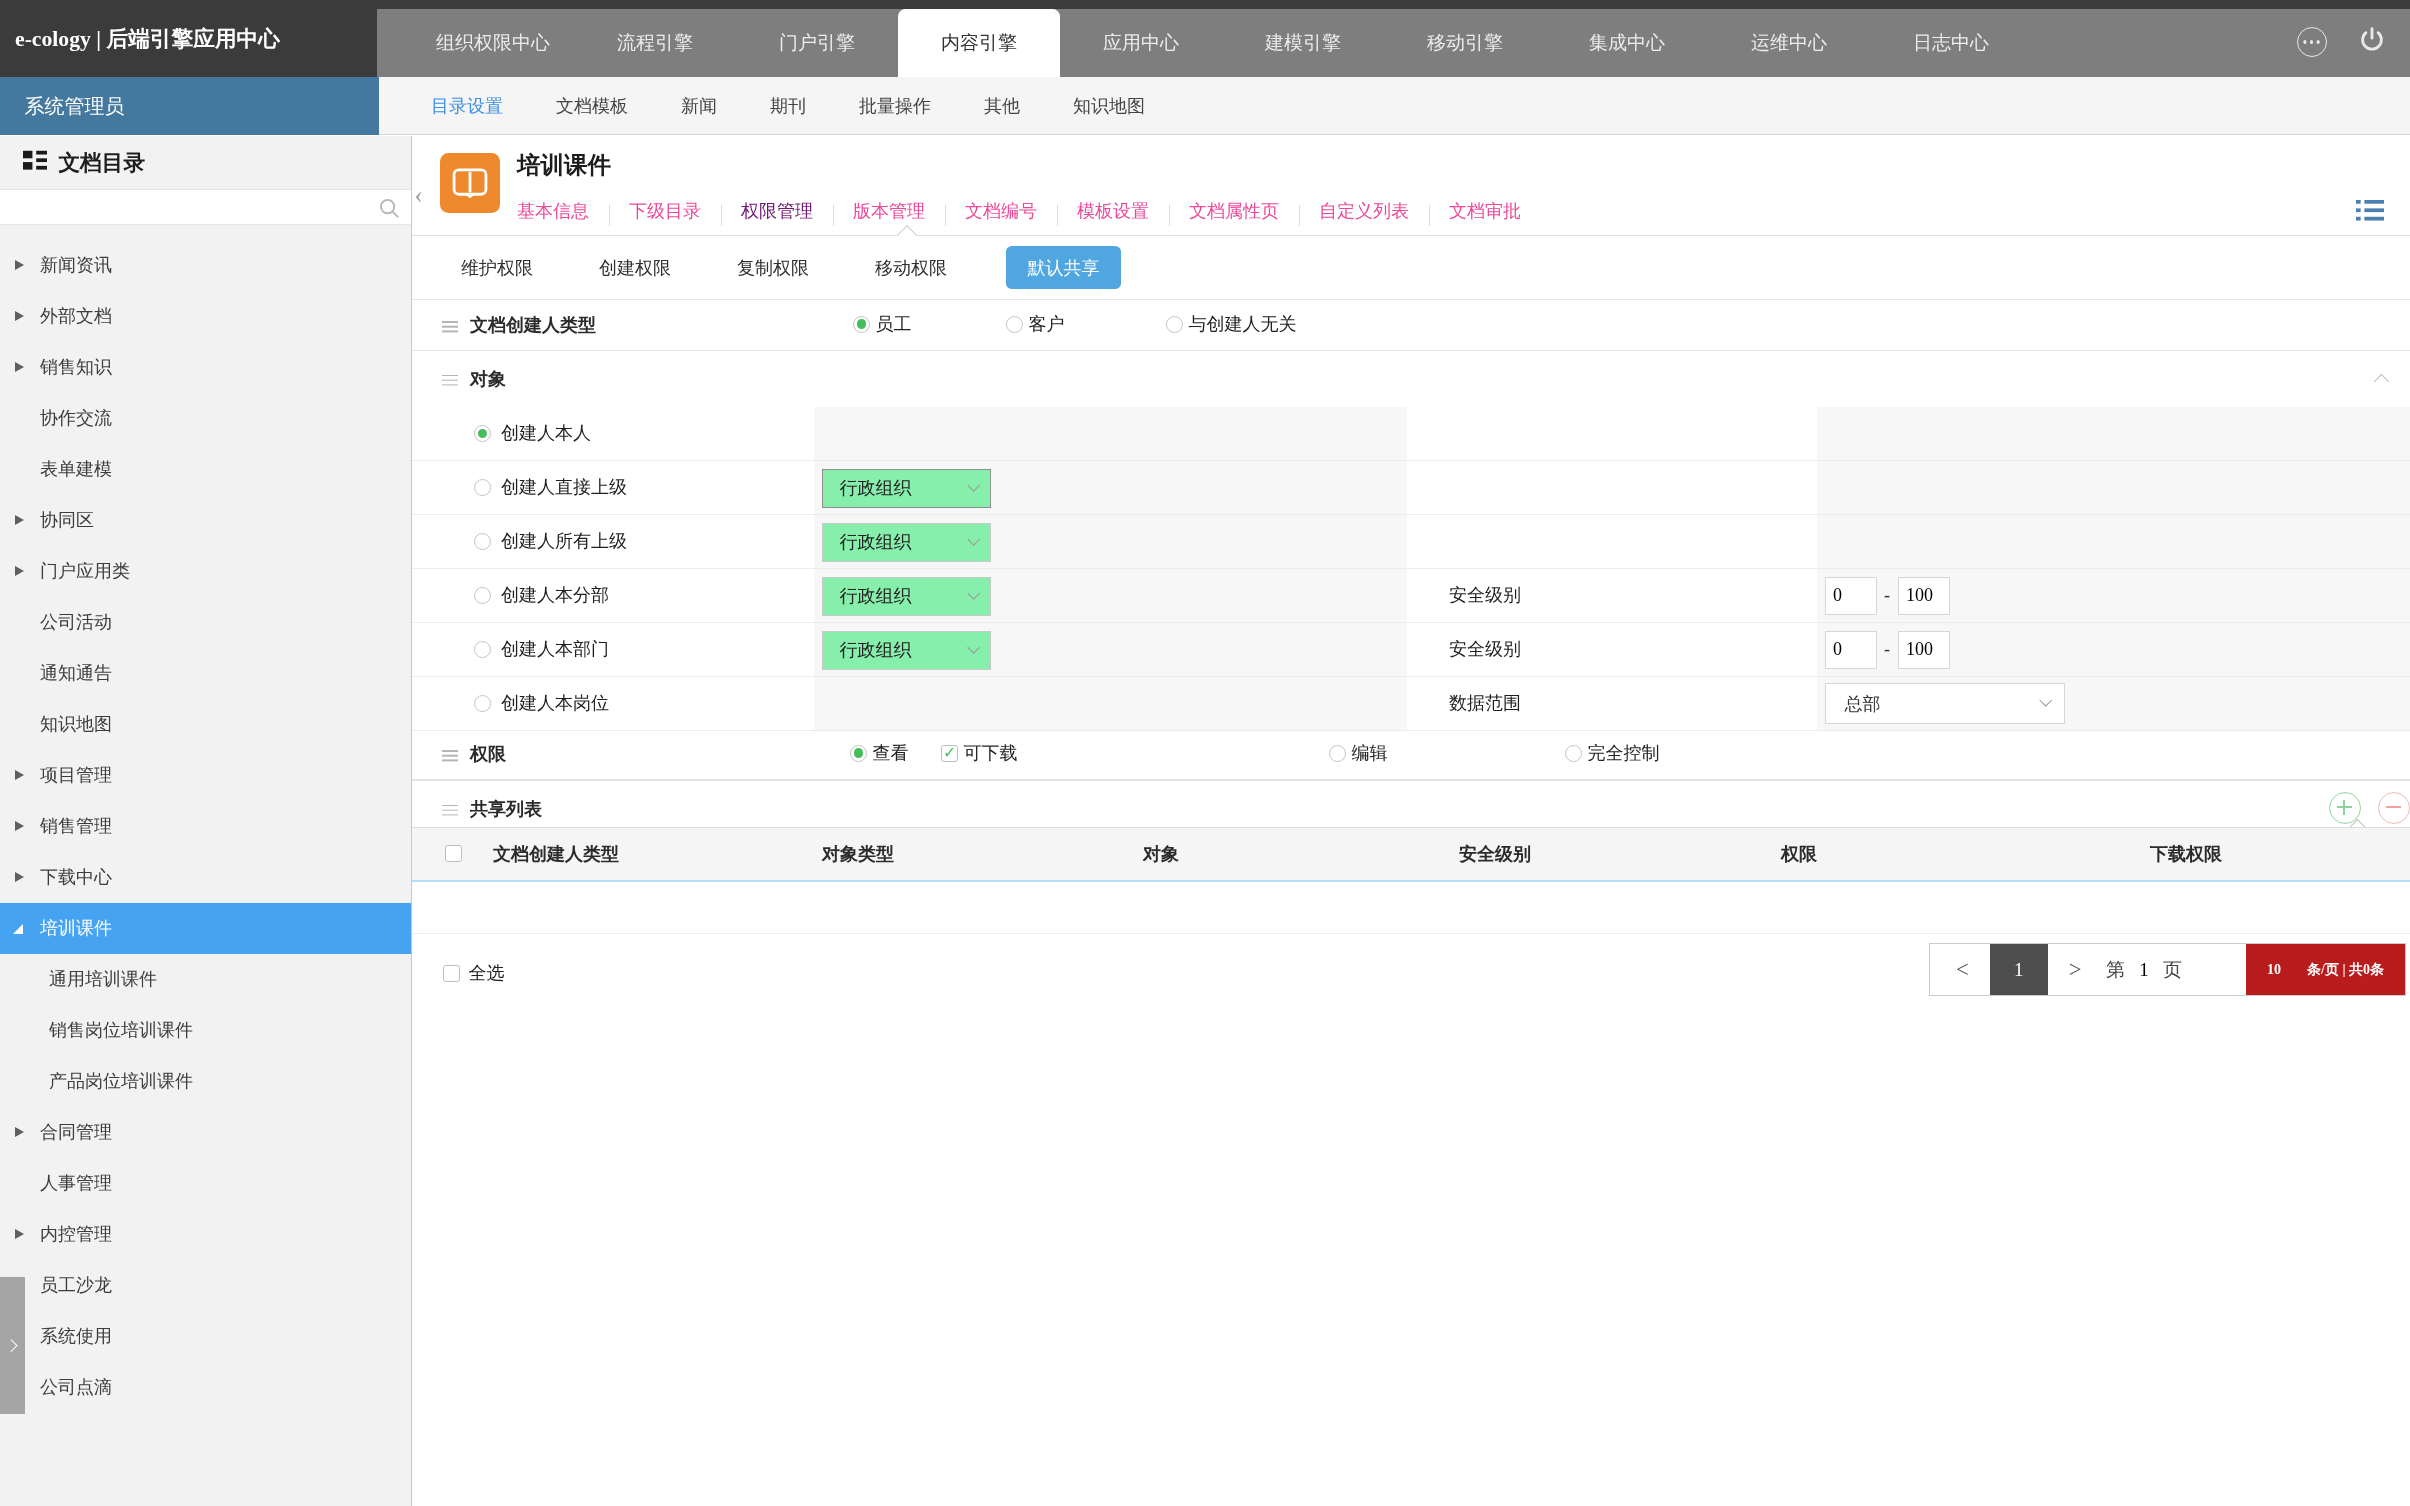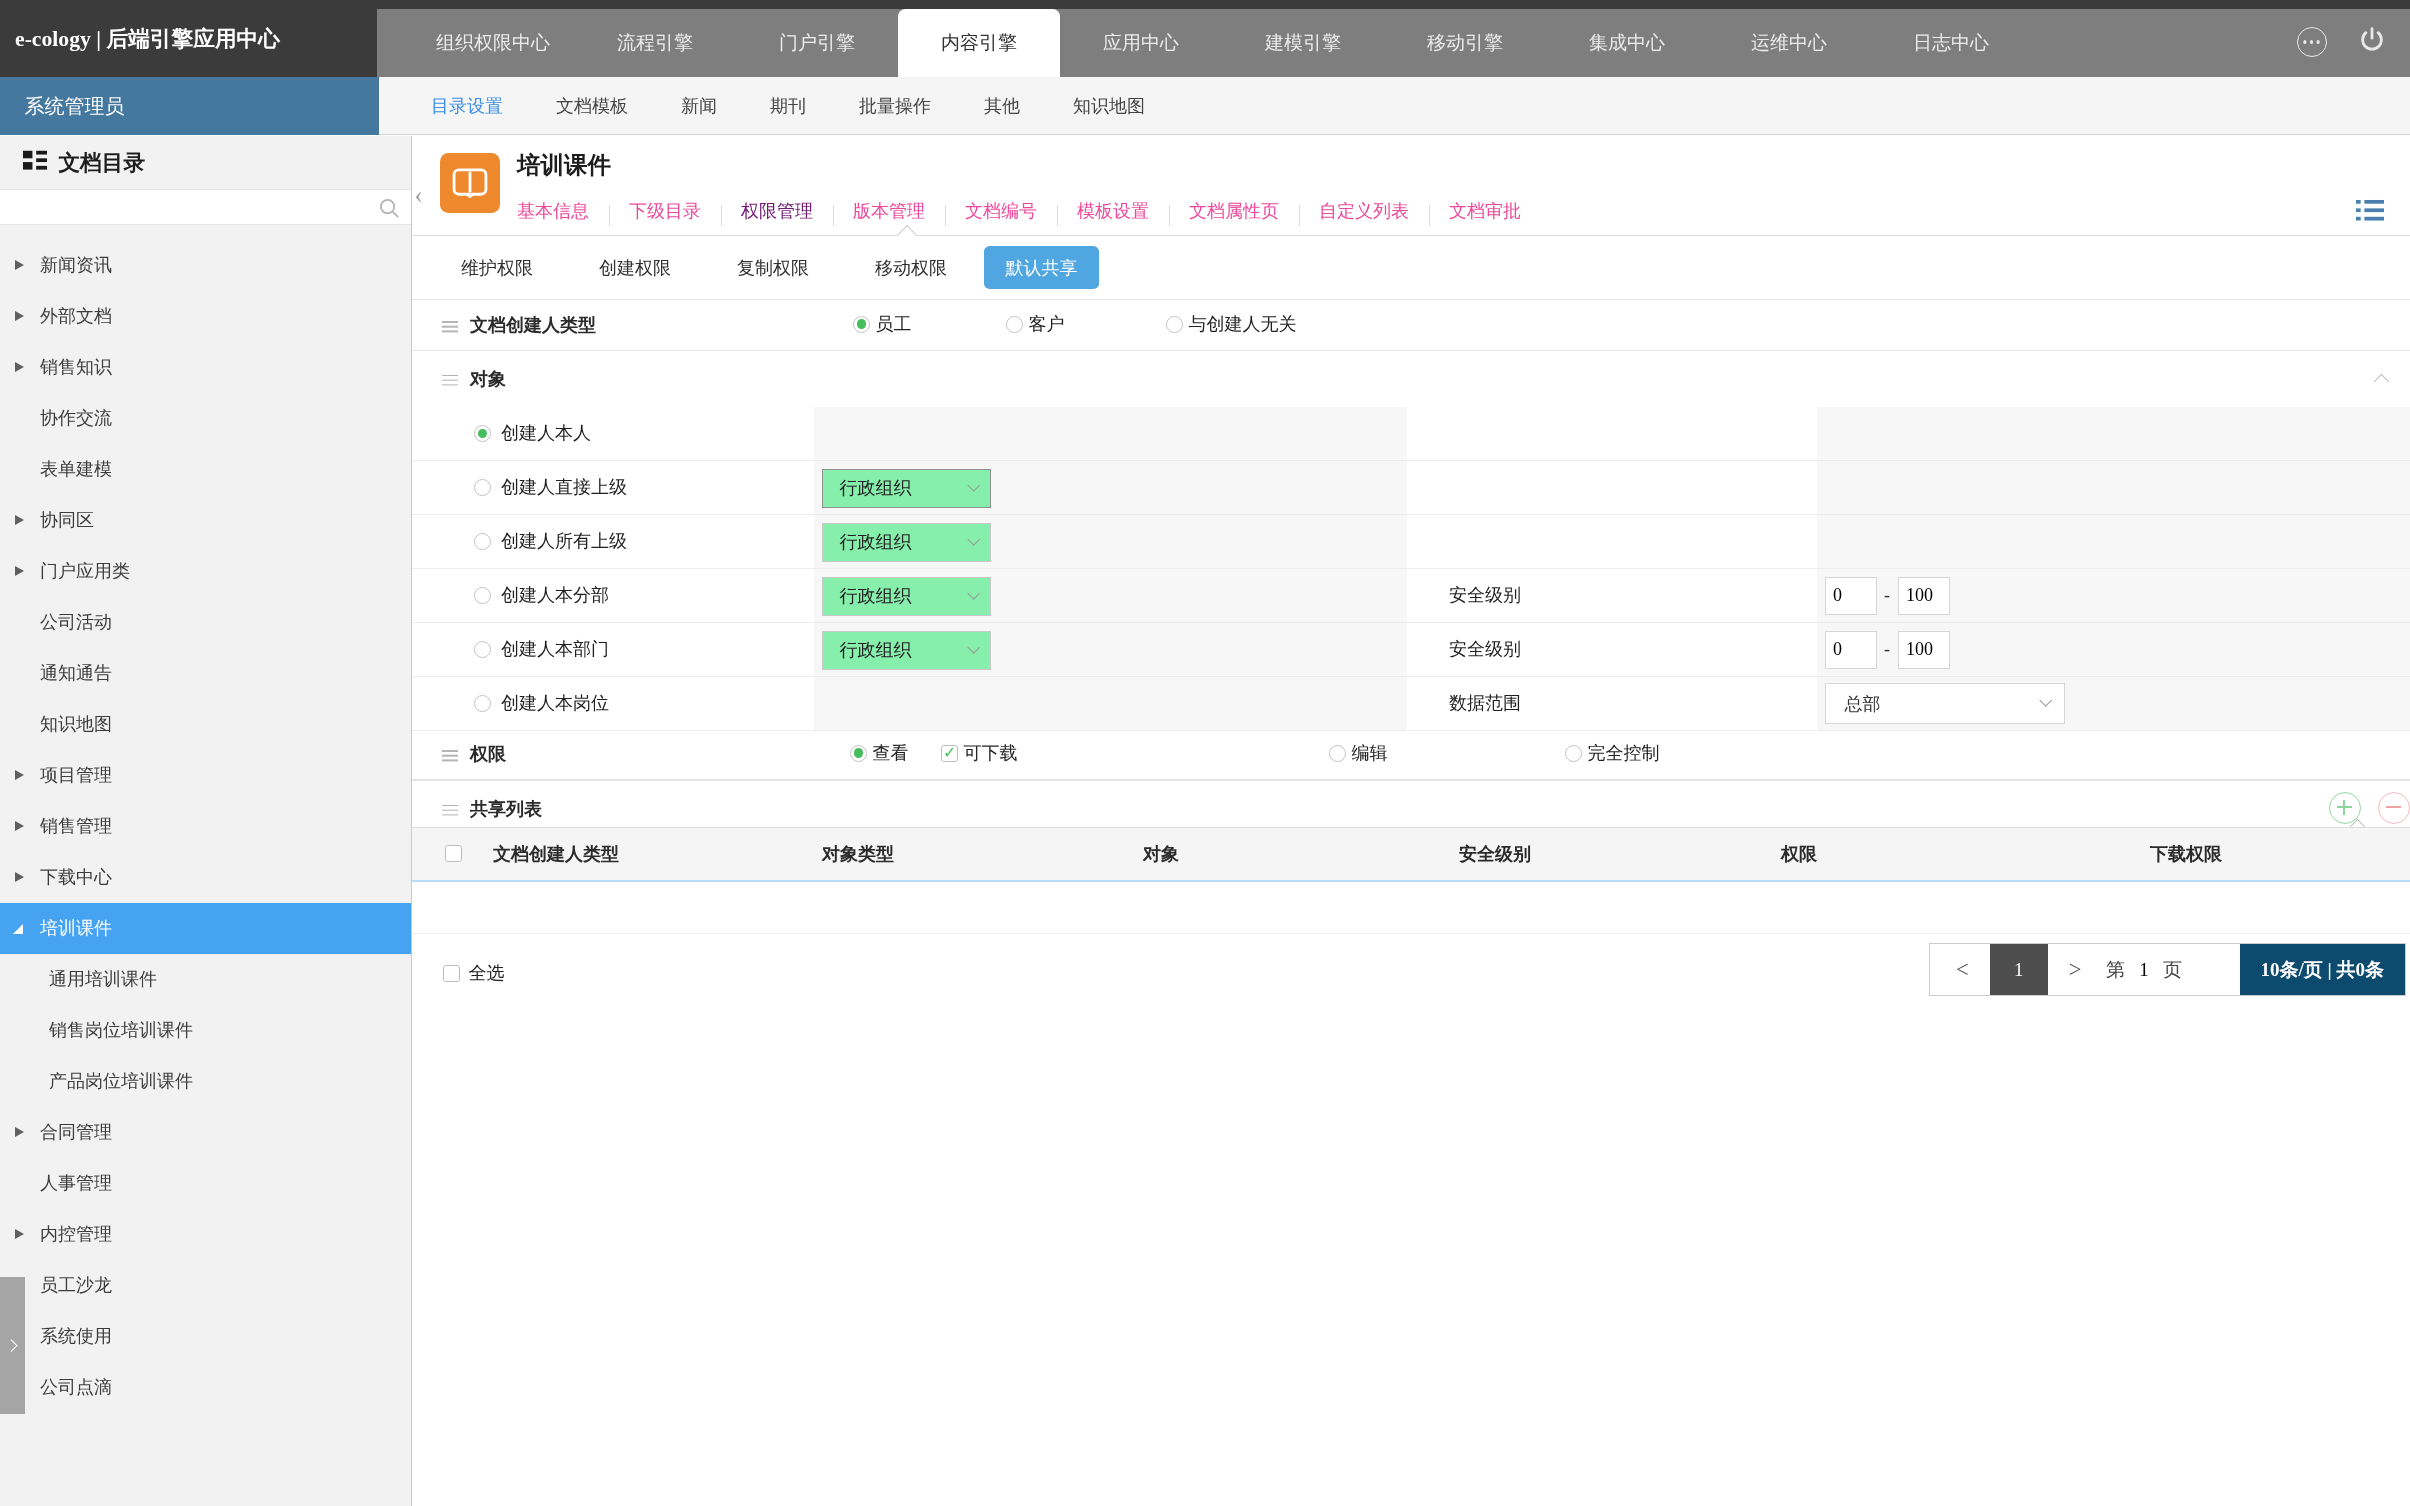--- a/index.html
+++ b/index.html
@@ -68,21 +68,21 @@
   .doc-tab:not(:first-child)::before { content:""; position:absolute; left:0; top:5.6px; height:21px;
     width:0.9px; background:#ddd; }
   .doc-tab.active { color:#701a75; }
   .tab-caret { position:absolute; left:488px; top:92px; width:14px; height:14px; background:#fff;
     border-top:0.9px solid #ccc; border-left:0.9px solid #ccc; transform:rotate(45deg); }
   .list-icon-blue { position:absolute; right:26px; top:62px; cursor:pointer; }
 
   .subtabs { position:absolute; left:0; top:100px; width:1998px; height:64px;
     border-bottom:0.9px solid #e8e8e8; display:flex; align-items:center; padding-left:16px; }
   .subtab { width:138px; text-align:center; font-size:18px; color:#2f2f2f; cursor:pointer; }
-  .subtab-btn { width:115px; height:43px; margin-left:4px; background:#4fa6e1; color:#fff;
+  .subtab-btn { width:115px; height:43px; margin-left:26px; background:#4fa6e1; color:#fff;
     border:none; border-radius:5.6px; font-size:18px; font-family:inherit; cursor:pointer; }
 
   .hamburger { display:inline-block; width:16px; height:1.9px; background:#b5b5b5;
     box-shadow:0 4.7px 0 #b5b5b5, 0 9.4px 0 #b5b5b5; margin-bottom:9.4px; }
   .chev-up { display:inline-block; width:11.3px; height:11.3px; border-top:1.9px solid #b9b9b9;
     border-right:1.9px solid #b9b9b9; transform:rotate(-45deg); }
 
   .creator-row { position:absolute; left:0; top:164px; width:1998px; height:51px; border-bottom:0.9px solid #e6e6e6; }
   .row-ham { position:absolute; left:30px; top:21px; }
   .row-label { position:absolute; left:58px; top:13px; font-size:18px; font-weight:bold; color:#2b2b2b; }
@@ -148,22 +148,22 @@
     font-size:18px; color:#222; }
   .pagination { position:absolute; left:1517px; top:807px; width:477px; height:53px; background:#fff;
     border:0.9px solid #ccc; display:flex; align-items:center; font-size:19px; color:#444; }
   .pg-prev { margin-left:26px; font-size:22.6px; color:#555; cursor:pointer; }
   .pg-current { width:58px; height:51px; line-height:51px; text-align:center; background:#4d4d4d;
     color:#fff; margin-left:21px; }
   .pg-next { margin-left:21px; font-size:22.6px; color:#555; cursor:pointer; }
   .pg-di { margin-left:24.5px; }
   .pg-input { width:38px; height:38px; border:none; background:transparent; text-align:center;
     font-size:19px; font-family:inherit; }
-  .pg-size { margin-left:auto; height:51px; background:#0c4a6e; color:#fff; display:flex;
-    align-items:center; padding:0 21px; font-size:19px; font-weight:bold; cursor:pointer; }
+  .pg-size { margin-left:auto; height:51px; background:#b91c1c; color:#fff; display:flex;
+    align-items:center; gap:26px; padding:0 21px; font-size:14px; font-weight:bold; cursor:pointer; }
 </style>
 </head>
 <body>
 
 <div class="topbar">
   <div class="dark-strip"></div>
   <div class="logo">e-cology | 后端引擎应用中心</div>
   <nav class="top-tabs">
     <div class="top-tab">组织权限中心</div>
     <div class="top-tab">流程引擎</div>

